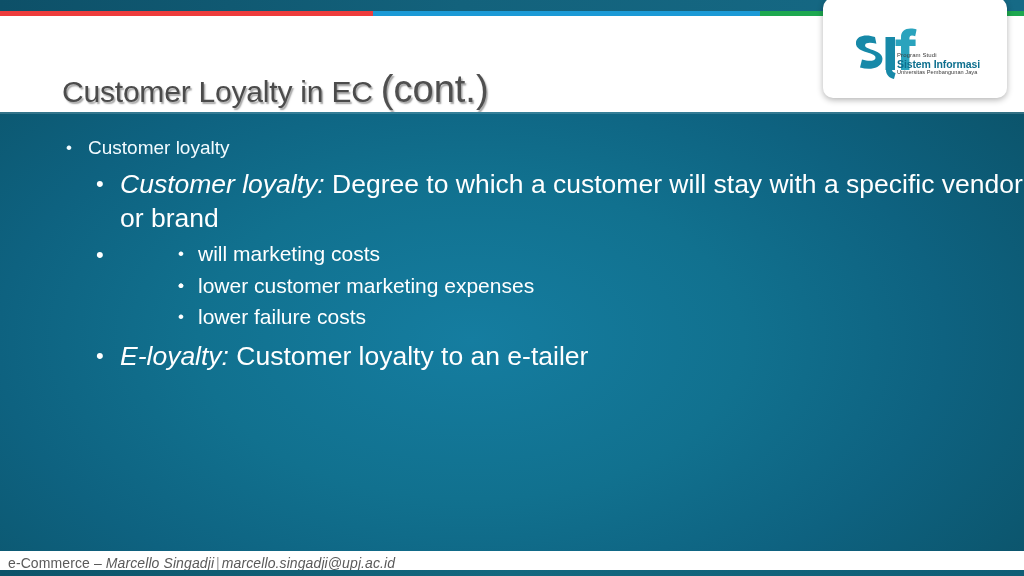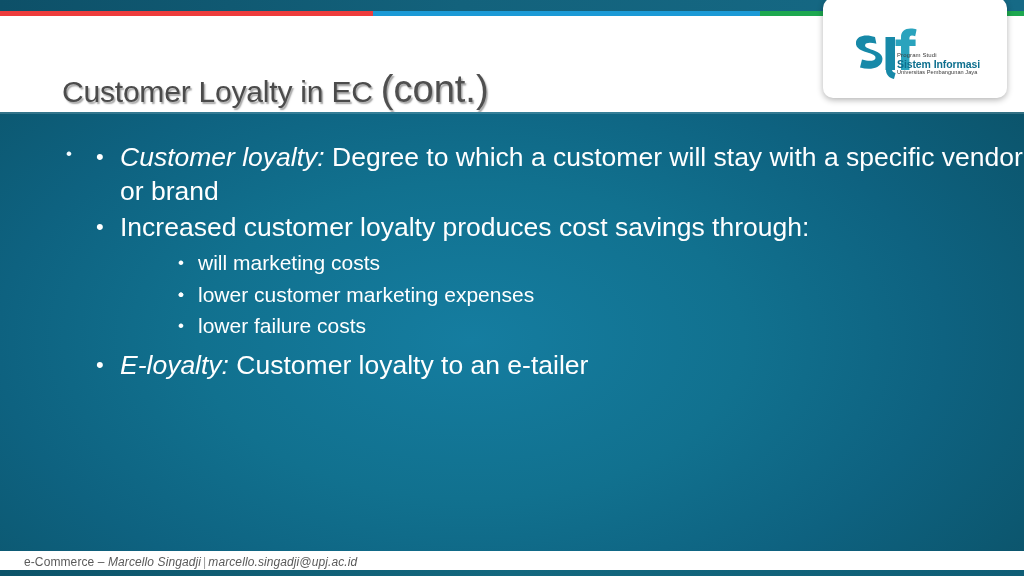--- a/index.html
+++ b/index.html
@@ -210,25 +210,24 @@
     position: absolute;
     left: 0; top: 551px;
     width: 1024px;
     height: 19px;
     background: #ffffff;
   }
   .footer-text {
     position: absolute;
     left: 8px;
     top: 4px;
-    font-size: 12px;
+    font-size: 14px;
     color: #5a5a5a;
     white-space: nowrap;
     letter-spacing: 0.1px;
-    margin-left: 16px;
   }
   .footer-text .nm { font-style: italic; }
   .footer-text .sep { color: #9a9a9a; padding: 0 2px; }
   .footer-text .em { font-style: italic; }
 
   .bottom-band {
     position: absolute;
     left: 0; top: 570px;
     width: 1024px;
     height: 6px;
@@ -267,30 +266,30 @@
         </div>
       </div>
     </div>
   </div>
 
   <div class="body">
     <div class="content">
 
       <ul class="lv1">
         <li>
-          <span class="bul">•</span>
+          <span class="bul">•</span><span>Customer loyalty</span>
 
           <ul class="lv2">
 
             <li>
               <span class="bul">•</span><em>Customer loyalty:</em><span> Degree to which a customer will stay with a specific vendor or brand</span>
             </li>
 
             <li>
-              <span class="bul">•</span><span>Increased customer loyalty produces cost savings through:</span>
+              <span class="bul">•</span>
 
               <ul class="lv3">
                 <li>
                   <span class="bul">•</span><span>will marketing costs</span>
                 </li>
                 <li>
                   <span class="bul">•</span>
                 </li>
                 <li>
                   <span class="bul">•</span><span>lower customer marketing expenses</span>

